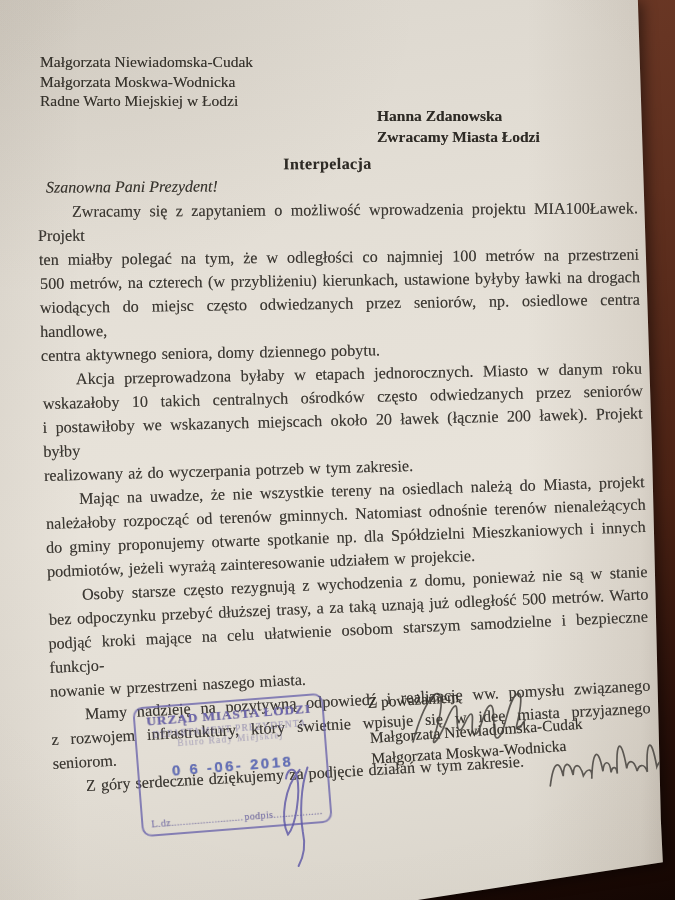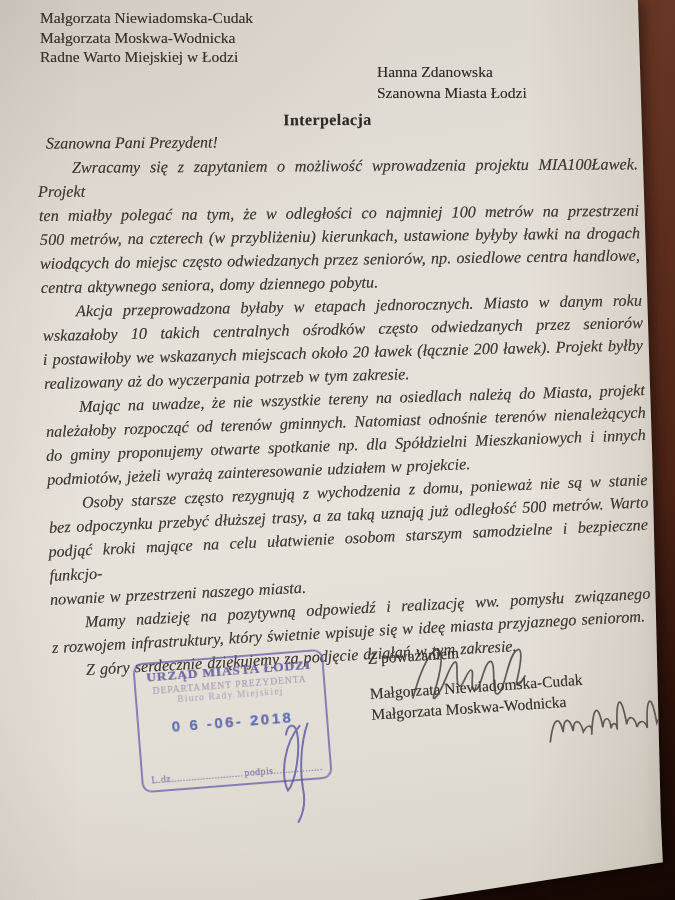--- a/index.html
+++ b/index.html
@@ -12,28 +12,28 @@
   .paper{position:absolute;inset:0;
     clip-path:polygon(0 0,94.5% 0,96.6% 50%,97.9% 91%,98.2% 95.8%,61.9% 100%,0 100%);
     background:
       radial-gradient(90% 55% at 8% 0%,rgba(100,85,65,.10),transparent 60%),
       linear-gradient(90deg,rgba(60,45,30,.05) 0%,transparent 12%,transparent 78%,rgba(90,70,50,.10) 95%,rgba(60,40,25,.20) 100%),
       linear-gradient(172deg,#dcd7ce 0%,#e4dfd6 28%,#e8e3da 55%,#e3ded5 78%,#d9d4ca 100%);}
   .paper-grain{position:absolute;inset:0;pointer-events:none;
     background:radial-gradient(120% 90% at 50% 45%,transparent 55%,rgba(110,90,70,.07) 100%);}
 
   .letter{position:absolute;inset:0;color:#3b3833;}
-  .soft{text-shadow:0 0 .6px rgba(70,62,52,.55);}
+  .soft{text-shadow:0 0 .6px rgba(70,62,52,.55);margin-top:44px;}
 
   .sender-block{position:absolute;left:40px;top:8px;font-size:15.5px;line-height:19.5px;color:#35322c;}
-  .recipient-block{position:absolute;left:377px;top:61px;font-size:15.5px;line-height:21px;font-weight:normal;color:#2e2b26;}
+  .recipient-block{position:absolute;left:377px;top:61px;font-size:15.5px;line-height:21px;font-weight:bold;color:#2e2b26;}
   .title{position:absolute;left:0;top:111px;width:655px;text-align:center;font-weight:bold;font-size:16px;letter-spacing:.4px;color:#2e2b26;transform:rotate(-.3deg);}
   .salutation{position:absolute;left:46px;top:134px;font-style:italic;font-size:16px;transform:rotate(-.4deg);color:#38352f;}
 
-  .body-text{position:absolute;left:0;top:156px;width:675px;font-style:italic;}
+  .body-text{position:absolute;left:0;top:156px;width:675px;}
   .line{width:600px;font-size:16.2px;line-height:24px;text-align:justify;text-align-last:justify;word-spacing:1px;transform-origin:0 50%;white-space:normal;color:#3b3833;}
   .line.last{text-align-last:left;}
   .line.first{text-indent:34px;}
 
   .closing-block{position:absolute;left:367px;top:650px;transform:rotate(-3.8deg);transform-origin:0 0;color:#35322c;}
   .closing-phrase{font-size:15.5px;}
   .signatories{margin-top:16px;font-size:15.5px;line-height:20.5px;}
 
   .sig{position:absolute;}
   .sig path{fill:none;stroke:#45423d;stroke-width:1.7;stroke-linecap:round;opacity:.85;}
@@ -66,21 +66,21 @@
       <div class="letter soft">
 
         <div class="sender-block">
           <div>Małgorzata Niewiadomska-Cudak</div>
           <div>Małgorzata Moskwa-Wodnicka</div>
           <div>Radne Warto Miejskiej w Łodzi</div>
         </div>
 
         <div class="recipient-block">
           <div>Hanna Zdanowska</div>
-          <div>Szanowna Miasta Łodzi</div>
+          <div>Zwracamy Miasta Łodzi</div>
         </div>
 
         <div class="title">Interpelacja</div>
 
         <div class="salutation">Szanowna Pani Prezydent!</div>
 
         <div class="body-text">
             <div class="line first" style="transform: rotate(-0.35deg); margin-left: 38px;">Zwracamy się z zapytaniem o możliwość wprowadzenia projektu MIA100Ławek. Projekt</div>
             <div class="line" style="transform: rotate(-0.5deg); margin-left: 38.8px;">ten miałby polegać na tym, że w odległości co najmniej 100 metrów na przestrzeni</div>
             <div class="line" style="transform: rotate(-0.65deg); margin-left: 39.5px;">500 metrów, na czterech (w przybliżeniu) kierunkach, ustawione byłyby ławki na drogach</div>

